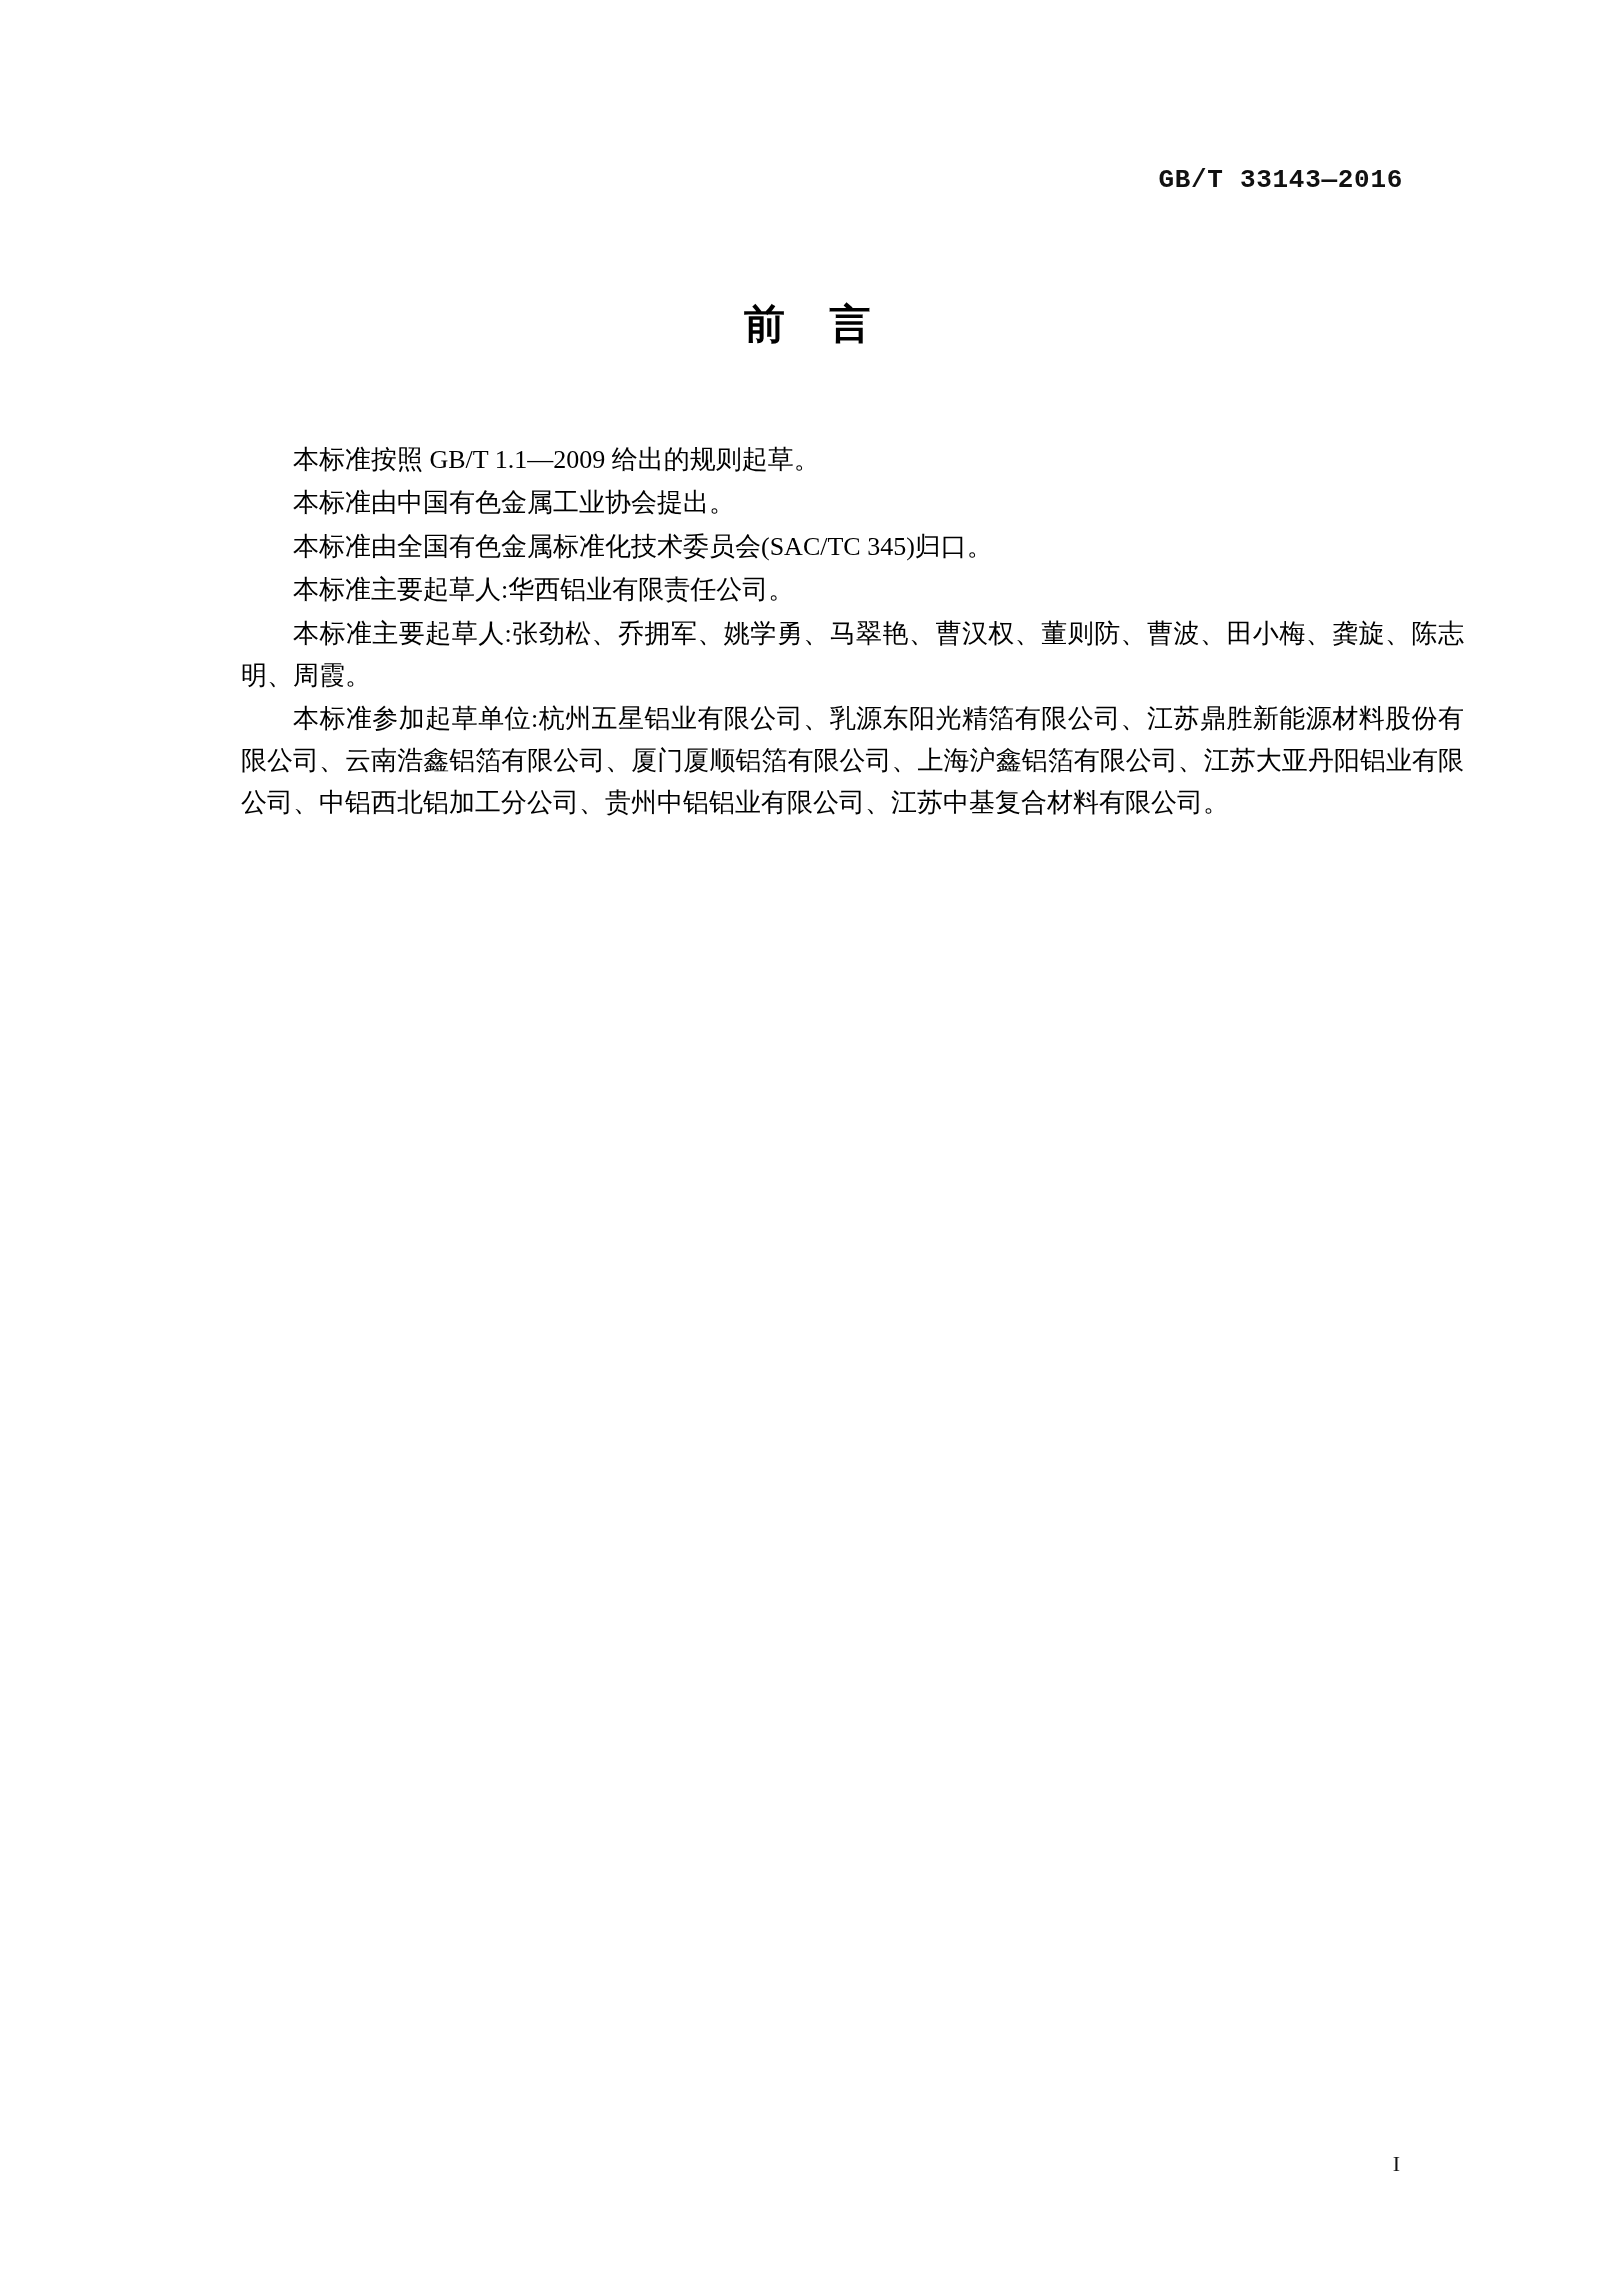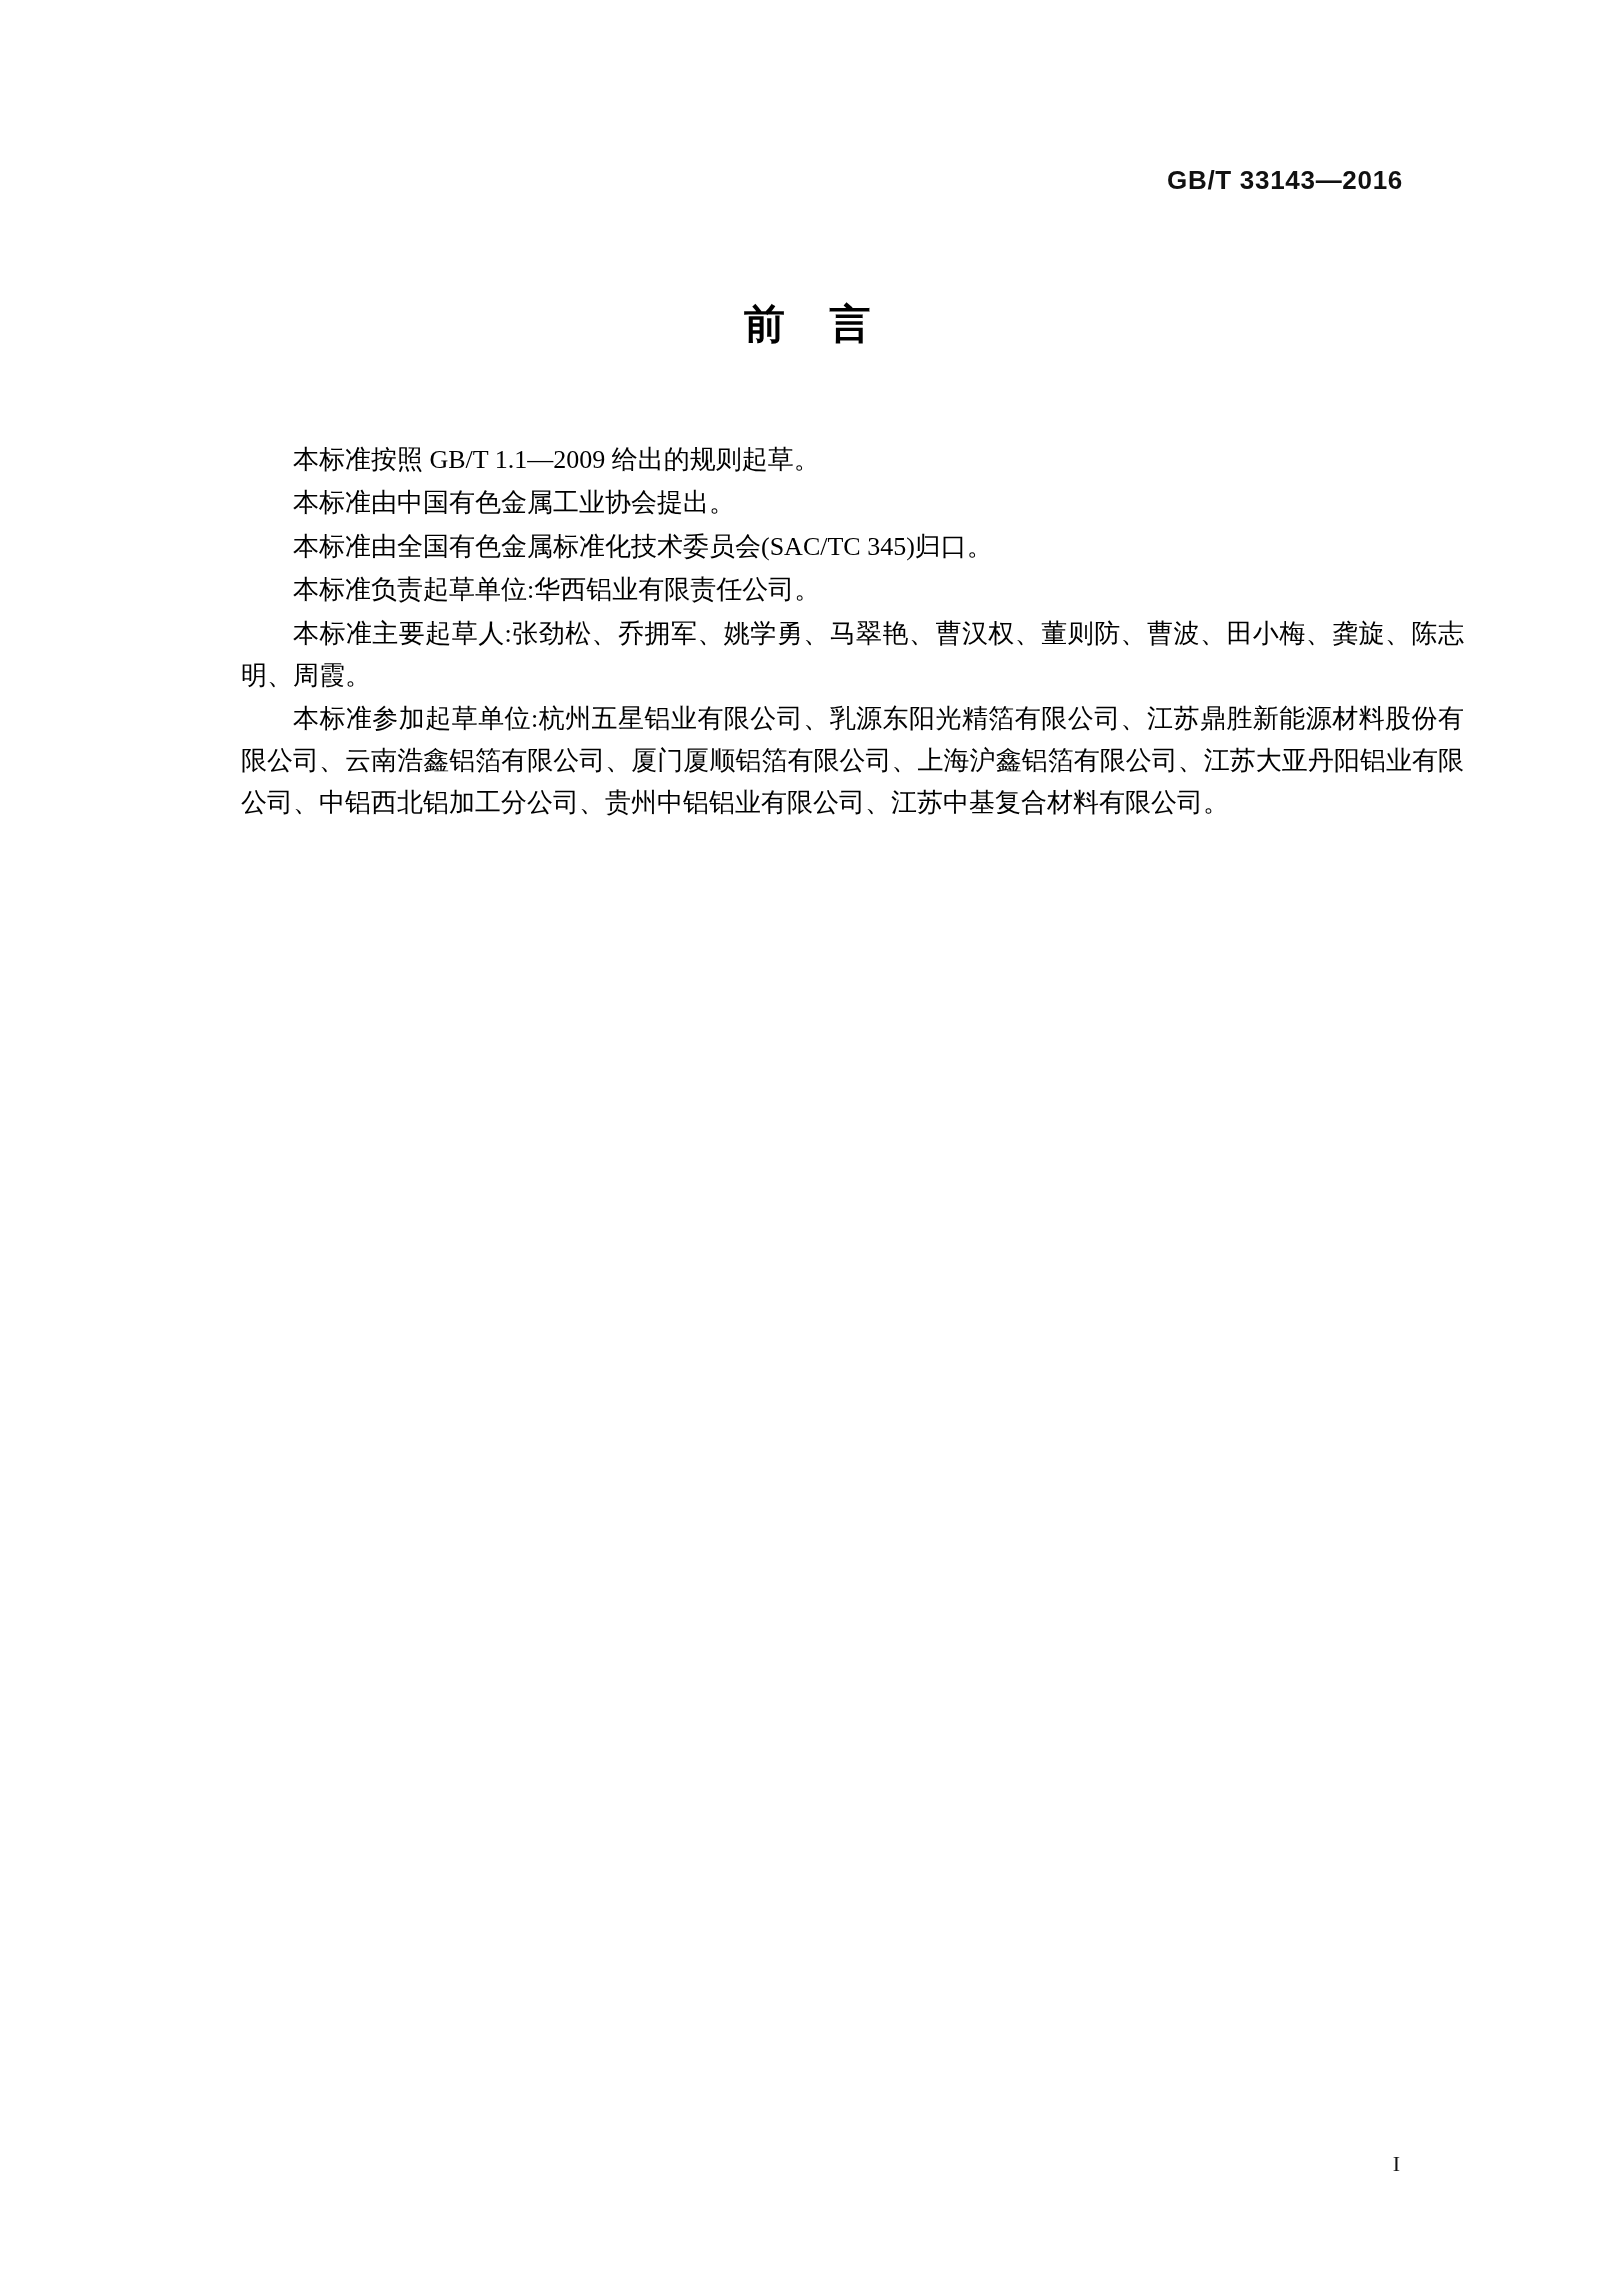--- a/index.html
+++ b/index.html
@@ -21,21 +21,21 @@
     overflow: hidden;
   }
 
   
   .header {
     position: absolute;
     top: 165px;
     left: 0;
     right: 219px;
     text-align: right;
-    font-family: Liberation Sans, sans-serif;
+    font-family: Liberation Mono, monospace;
     font-weight: bold;
     font-size: 26px;
     letter-spacing: 0.7px;
     color: #111111;
   }
 
   
   .doc-title {
     position: absolute;
     top: 297px;
@@ -90,21 +90,21 @@
   <div class="header">GB/T 33143—2016</div>
 
   <div class="doc-title">
     <span>前</span><span class="gap"></span><span>言</span>
   </div>
 
   <div class="body-block">
     <p class="para">本标准按照 GB/T 1.1—2009 给出的规则起草。</p>
     <p class="para">本标准由中国有色金属工业协会提出。</p>
     <p class="para">本标准由全国有色金属标准化技术委员会(SAC/TC 345)归口。</p>
-    <p class="para">本标准负责起草单位:华西铝业有限责任公司。</p>
+    <p class="para">本标准主要起草人:华西铝业有限责任公司。</p>
     <p class="para multi">本标准主要起草人:张劲松、乔拥军、姚学勇、马翠艳、曹汉权、董则防、曹波、田小梅、龚旋、陈志明、周霞。</p>
     <p class="para multi">本标准参加起草单位:杭州五星铝业有限公司、乳源东阳光精箔有限公司、江苏鼎胜新能源材料股份有限公司、云南浩鑫铝箔有限公司、厦门厦顺铝箔有限公司、上海沪鑫铝箔有限公司、江苏大亚丹阳铝业有限公司、中铝西北铝加工分公司、贵州中铝铝业有限公司、江苏中基复合材料有限公司。</p>
   </div>
 
   <div class="folio">I</div>
 
 </div>
 
 
 </body></html>

